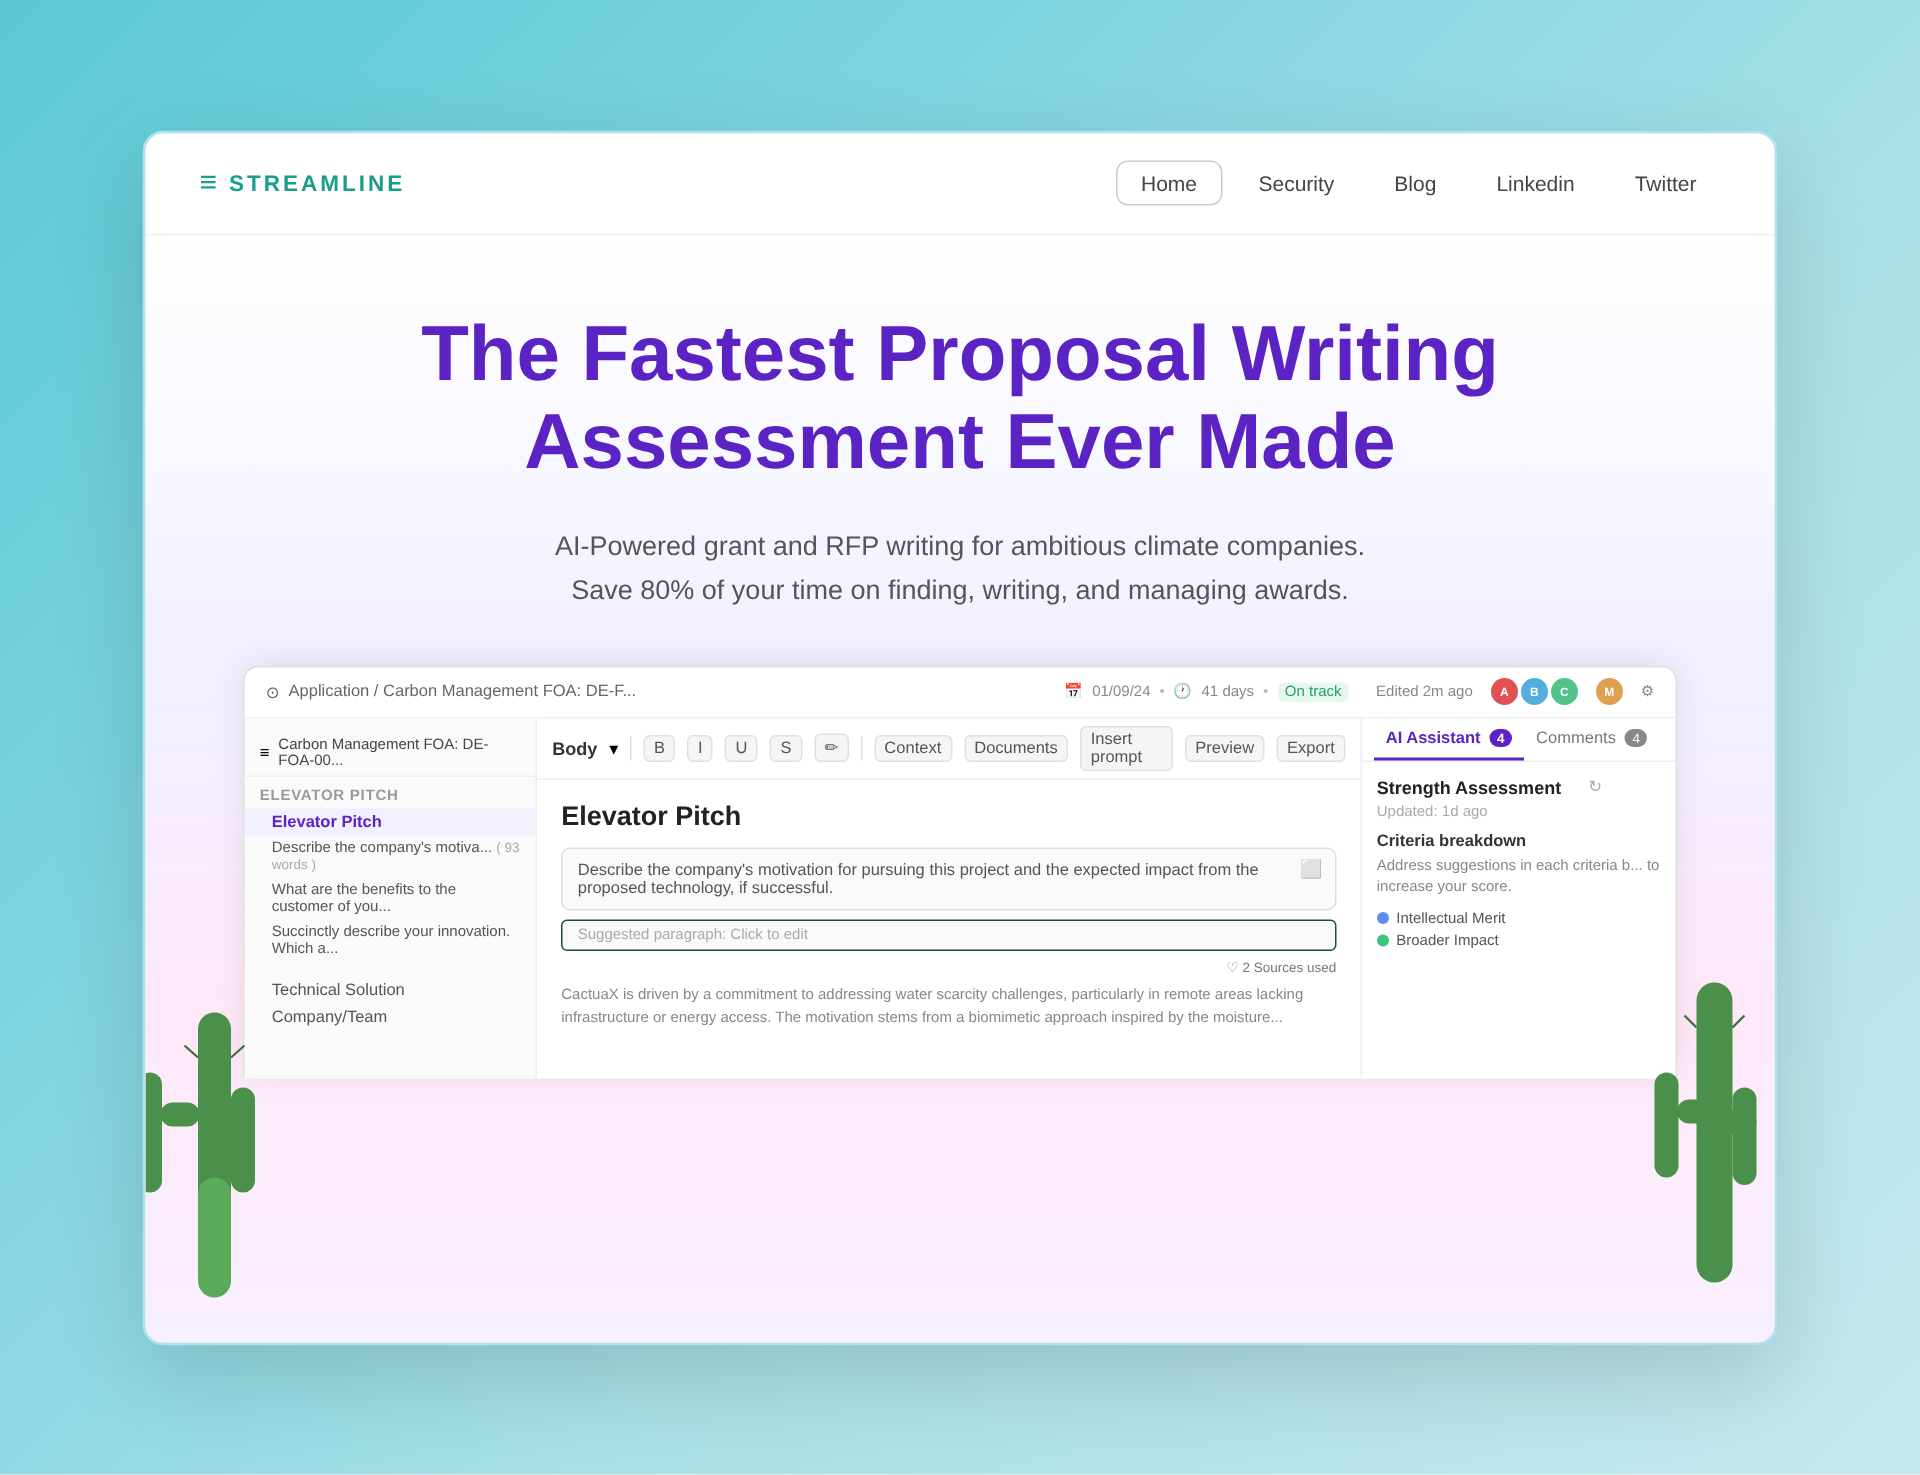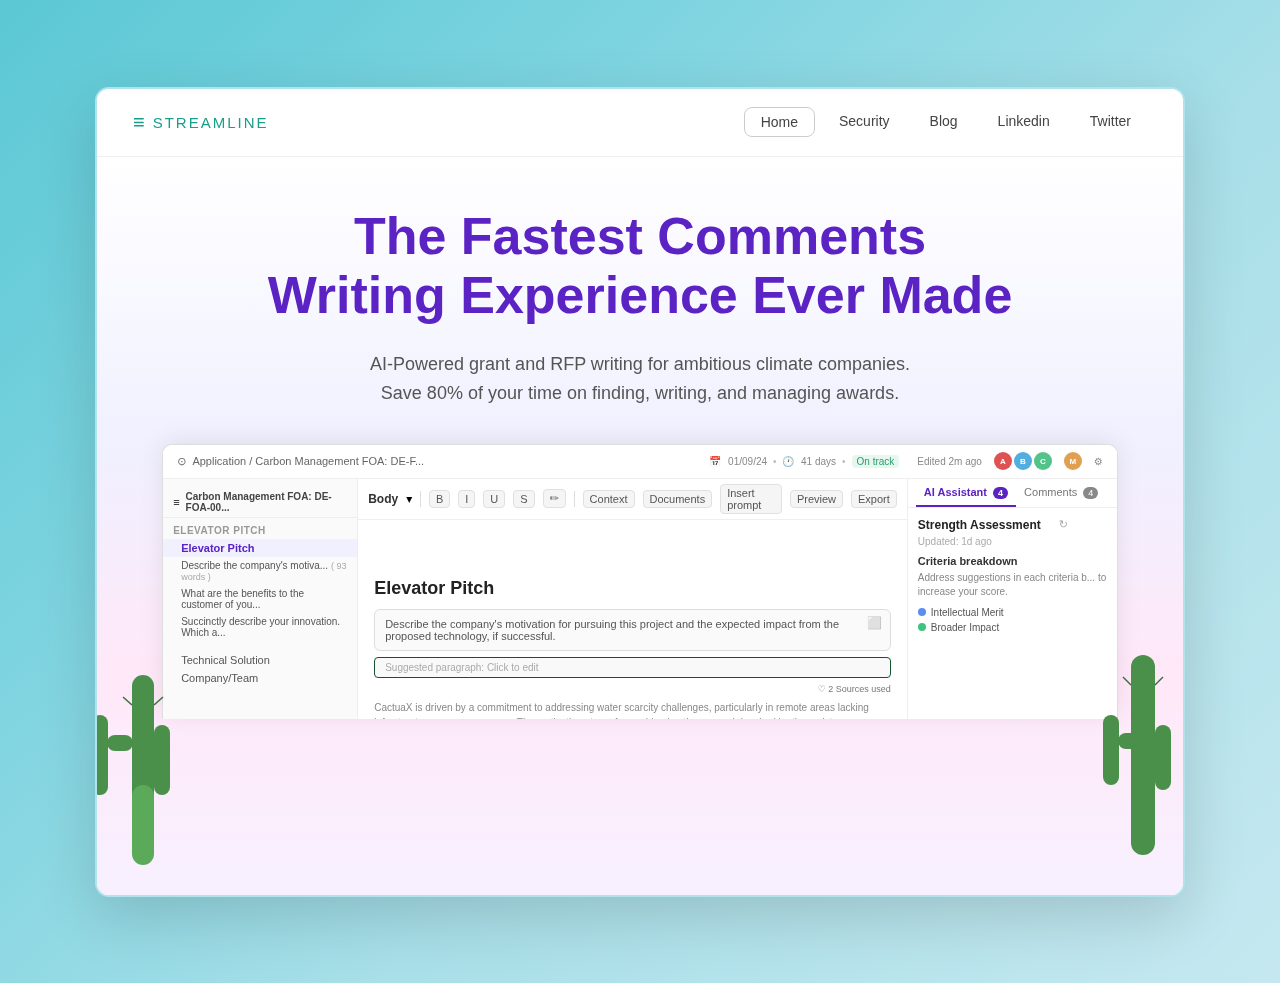--- a/index.html
+++ b/index.html
@@ -43,27 +43,27 @@
       gap: 8px;
     }
     .logo-icon {
       color: #1a9e8c;
       font-size: 20px;
       font-weight: bold;
     }
     .logo-text {
       color: #1a9e8c;
       font-size: 15px;
-      font-weight: 400;
+      font-weight: 700;
       letter-spacing: 2px;
       text-transform: uppercase;
     }
     .nav-links {
       display: flex;
-      align-items: flex-start;
+      align-items: center;
       gap: 8px;
     }
     .nav-link {
       padding: 6px 16px;
       border-radius: 8px;
       font-size: 14px;
       color: #444;
       cursor: pointer;
       font-weight: 500;
     }
@@ -219,21 +219,20 @@
       color: #5b22c4;
       font-weight: 600;
     }
 
     
     .app-editor {
       flex: 1;
       display: flex;
       flex-direction: column;
       overflow: hidden;
-      gap: 44px;
     }
     .editor-toolbar {
       display: flex;
       align-items: center;
       padding: 5px 10px;
       border-bottom: 1px solid #eee;
       gap: 8px;
       font-size: 12px;
       background: #fff;
     }
@@ -403,21 +402,21 @@
     <div class="nav-links">
       <div class="nav-link active">Home</div>
       <div class="nav-link">Security</div>
       <div class="nav-link">Blog</div>
       <div class="nav-link">Linkedin</div>
       <div class="nav-link">Twitter</div>
     </div>
   </nav>
 
   <div class="hero">
-    <h1 class="hero-title">The Fastest Comments Writing Experience Ever Made</h1>
+    <h1 class="hero-title">The Fastest Proposal Writing Assessment Ever Made</h1>
     <p class="hero-subtitle">
       <span>AI-Powered grant and RFP writing for ambitious climate companies.</span><br>
       <span>Save 80% of your time on finding, writing, and managing awards.</span>
     </p>
 
     <svg class="cactus-left" viewBox="0 0 130 260" fill="none" xmlns="http://www.w3.org/2000/svg">
       <rect x="55" y="40" width="22" height="180" rx="11" fill="#4a8f4a"></rect>
       <rect x="55" y="150" width="22" height="80" rx="11" fill="#5aaa5a"></rect>
       <rect x="15" y="80" width="16" height="80" rx="8" fill="#4a8f4a"></rect>
       <rect x="30" y="100" width="26" height="16" rx="8" fill="#4a8f4a"></rect>
@@ -460,21 +459,21 @@
           <span class="avatar-bubble" style="background:#e0a052; margin-left:6px;">M</span>
           <span style="margin-left:6px; cursor:pointer;">⚙</span>
         </div>
       </div>
 
       <div class="app-content">
 
         <div class="app-sidebar">
           <div class="sidebar-toolbar">
             <span>≡</span>
-            <span style="font-size:10px; color:#444; font-weight:700;">Carbon Management FOA: DE-FOA-00...</span>
+            <span style="font-size:10px; color:#444; font-weight:400;">Carbon Management FOA: DE-FOA-00...</span>
           </div>
           <div class="sidebar-section-title">Elevator Pitch</div>
           <div class="sidebar-item active">Elevator Pitch</div>
           <div class="sidebar-item" style="font-size:10px;">
             <span>Describe the company's motiva...</span>
             <span style="color:#aaa; font-size:9px;">( 93 words )</span>
           </div>
           <div class="sidebar-item" style="font-size:10px;">What are the benefits to the customer of you...</div>
           <div class="sidebar-item" style="font-size:10px;">Succinctly describe your innovation. Which a...</div>
           <div class="sidebar-section-title" style="margin-top:4px;"></div>

